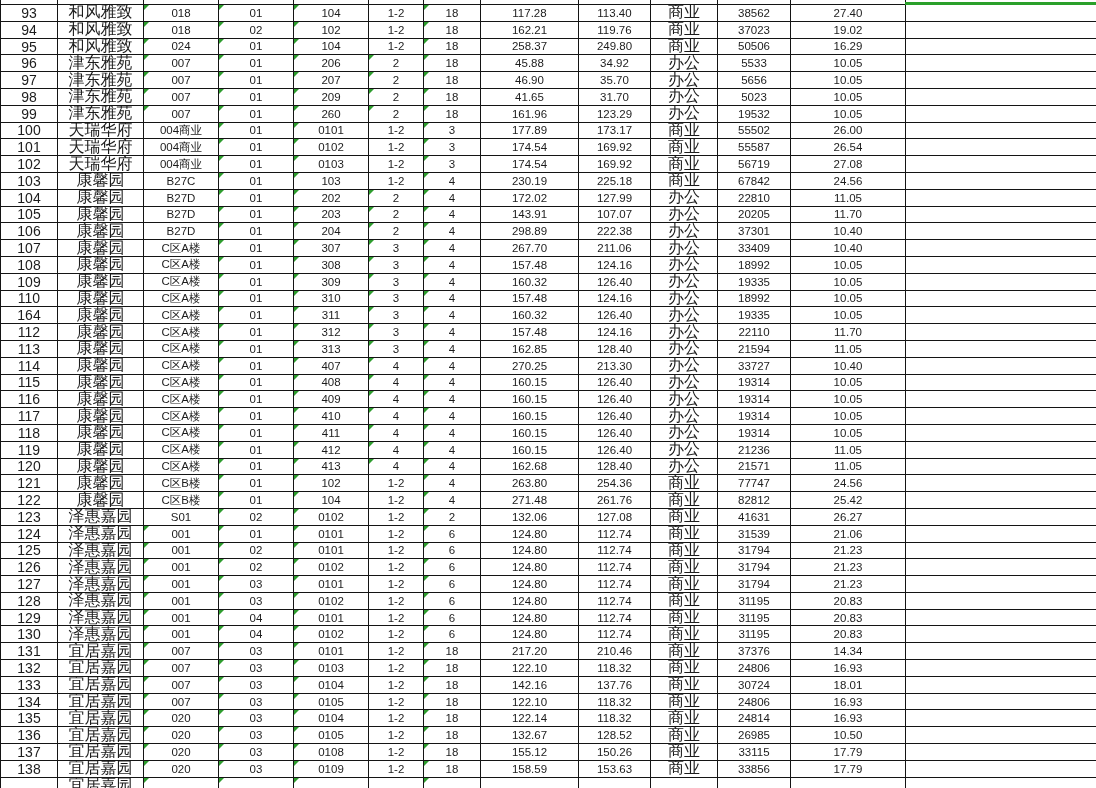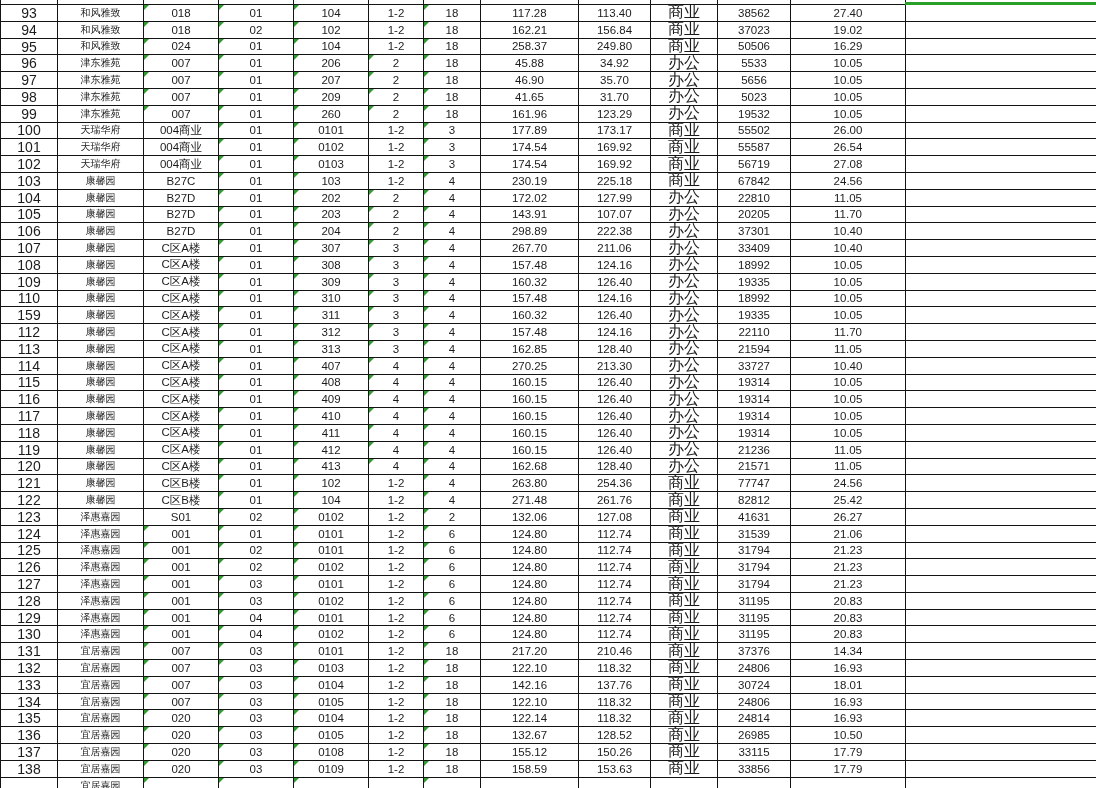--- a/index.html
+++ b/index.html
@@ -26,21 +26,21 @@
     border-right:1px solid var(--border,#141414);
     border-bottom:1px solid var(--border,#141414);
     box-sizing:border-box;
     display:flex;align-items:center;justify-content:center;
     font-size:11.5px;
     white-space:nowrap;
     overflow:hidden;
     background:#fff;
   }
   .cell.c0{font-size:14px;}
-  .cell.c1{font-size:10px;}
+  .cell.c1{font-size:16px;}
   .cell.c9{font-size:16px;}
   .tri{
     position:absolute;top:0;left:0;width:0;height:0;
     border-top:5px solid var(--triangle,#2e9d2e);
     border-right:5px solid transparent;
   }
   #sel-line{
     position:absolute;
     left:905px;top:2px;width:191px;height:2.5px;
     background:var(--selection,#2aa02a);
@@ -133,21 +133,21 @@
           <span>1-2</span>
         </div>
         <div class="cell c6">
           <span>18</span>
           <span class="tri"></span>
         </div>
         <div class="cell c7">
           <span>162.21</span>
         </div>
         <div class="cell c8">
-          <span>156.84</span>
+          <span>119.76</span>
         </div>
         <div class="cell c9">
           <span>商业</span>
         </div>
         <div class="cell c10">
           <span>37023</span>
         </div>
         <div class="cell c11">
           <span>19.02</span>
         </div>
@@ -836,21 +836,21 @@
         <div class="cell c10">
           <span>18992</span>
         </div>
         <div class="cell c11">
           <span>10.05</span>
         </div>
         <div class="cell c12"></div>
       </div>
       <div class="row">
         <div class="cell c0">
-          <span>159</span>
+          <span>164</span>
         </div>
         <div class="cell c1">
           <span>康馨园</span>
         </div>
         <div class="cell c2">
           <span>C区A楼</span>
         </div>
         <div class="cell c3">
           <span>01</span>
           <span class="tri"></span>

